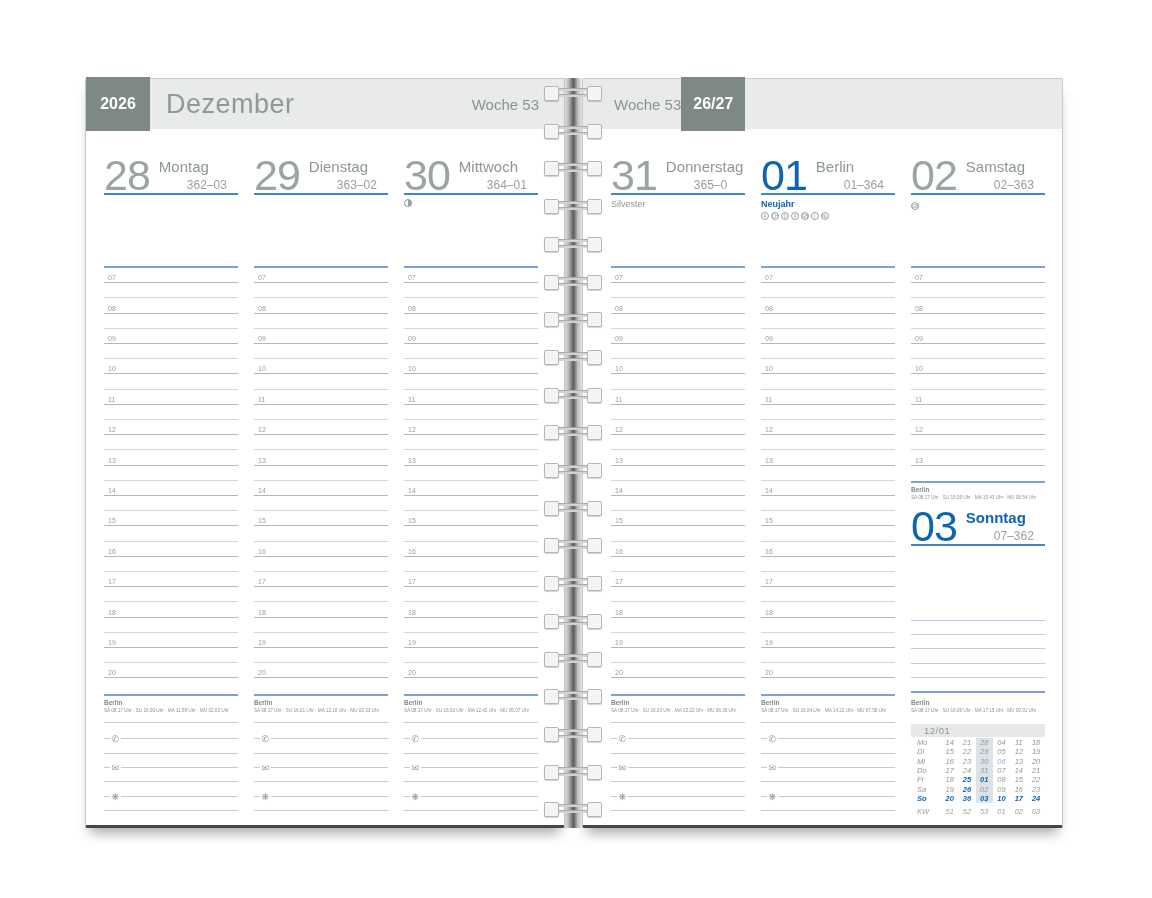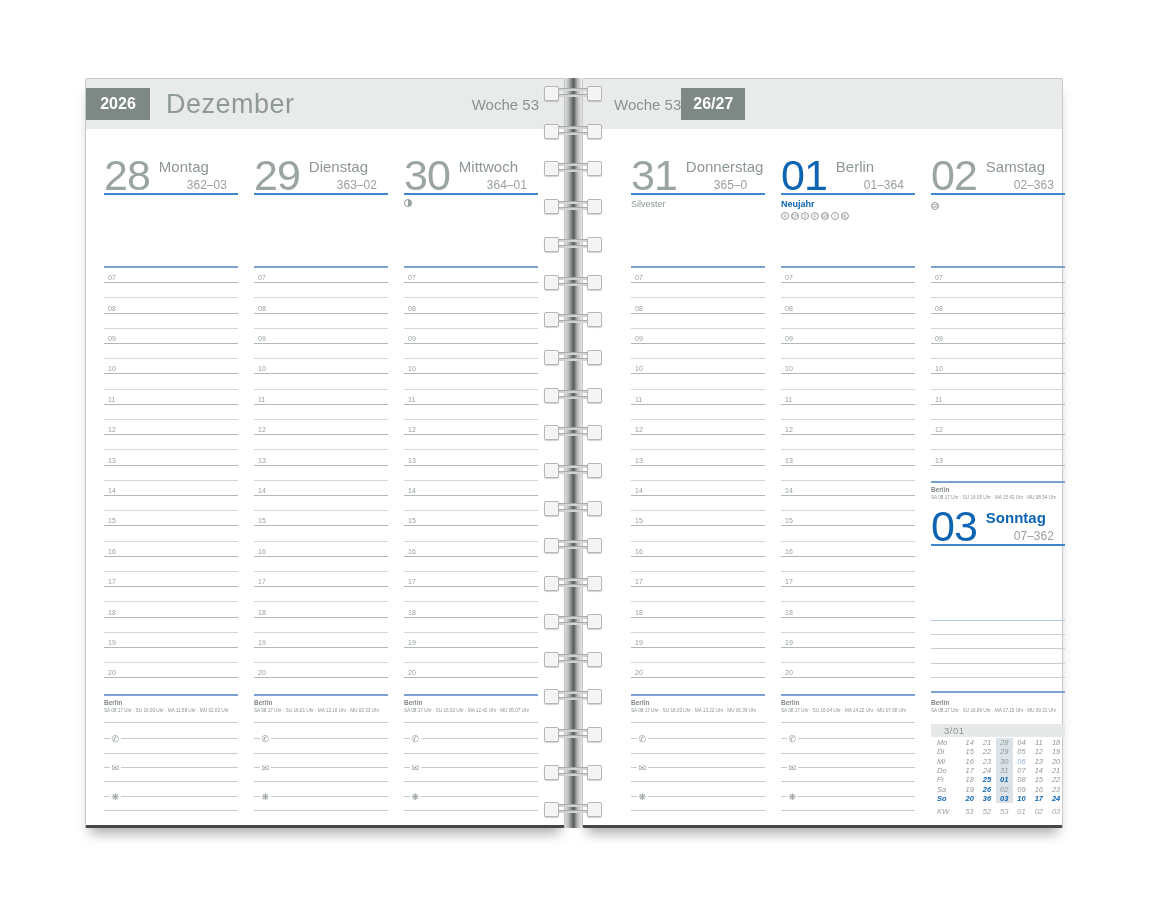--- a/index.html
+++ b/index.html
@@ -15,32 +15,32 @@
   #loops{position:absolute;left:0;top:0;z-index:5;}
   .loop{position:absolute;left:544px;width:58px;height:14px;}
   .wire{position:absolute;left:5px;right:5px;height:2px;background:#d2d4d3;border-top:1px solid #a9acab;}
   .wire.w1{top:2px;} .wire.w2{top:8px;}
   .sq{position:absolute;top:0;width:13px;height:13px;background:#f3f4f3;border:1px solid #b3b6b5;
       border-radius:2px;box-shadow:inset 0 0 2px #ffffff,0 1px 1px rgba(0,0,0,0.18);}
   .sq.l{left:0;} .sq.r{right:0;}
 
   
   .band{position:absolute;top:0;left:0;right:0;height:50px;background:#e9ebea;display:flex;align-items:center;}
-  .yearbox{width:64px;height:32px;background:#7e8985;color:#ffffff;display:flex;align-items:center;
+  .yearbox{width:64px;height:54px;background:#7e8985;color:#ffffff;display:flex;align-items:center;
            justify-content:center;font-size:16px;font-weight:bold;flex:none;}
   .month{font-size:27px;color:#8f9997;letter-spacing:0.5px;}
   .band.lb .month{margin-left:16px;}
   .band.lb .week{margin-left:auto;margin-right:25px;}
   .week{font-size:15px;color:#8a9391;}
   .band.rb .week{margin-left:31px;}
   .band.rb .month{flex:1;text-align:right;margin-right:12px;}
 
   
   .cols{position:absolute;top:0;left:0;right:0;bottom:0;display:flex;gap:16px;}
-  .cols.lc{padding-left:18px;} .cols.rc{padding-left:48px;}
+  .cols.lc{padding-left:18px;} .cols.rc{padding-left:28px;}
   .col{position:relative;width:134px;flex:none;height:100%;}
 
   .day-header{position:absolute;top:68px;left:0;right:0;height:48px;display:flex;align-items:flex-end;
               border-bottom:2px solid #3f86cc;box-sizing:border-box;}
   .day-num{font-size:43px;line-height:0.82;letter-spacing:-1px;color:#9aa5a2;}
   .day-num.blue{color:#0d64b2;}
   .day-meta{margin-left:9px;padding-bottom:1px;}
   .day-name{font-size:15px;color:#8d9795;}
   .day-name.blueb{color:#0d64b2;font-weight:bold;}
   .day-ord{font-size:12px;color:#98a19e;margin-top:3px;margin-left:28px;}
@@ -743,21 +743,21 @@
             <div class="nslot"></div>
             <div class="nslot"></div>
             <div class="nslot"></div>
             <div class="nslot tail"></div>
           </div>
           <div class="berlin nb">
             <div class="city">Berlin</div>
             <div class="times">SA 08.17 Uhr · SU 16.06 Uhr · MA 17.15 Uhr · MU 09.31 Uhr</div>
           </div>
           <div class="minical">
-            <div class="mc-title">3/01</div>
+            <div class="mc-title">12/01</div>
             <div class="mc-body">
               <div class="mc-hl"></div>
               <div class="mc-row">
                 <div class="mc-label mc-cell">Mo</div>
                 <div class="mc-cell">14</div>
                 <div class="mc-cell">21</div>
                 <div class="mc-cell">28</div>
                 <div class="mc-cell">04</div>
                 <div class="mc-cell">11</div>
                 <div class="mc-cell">18</div>

